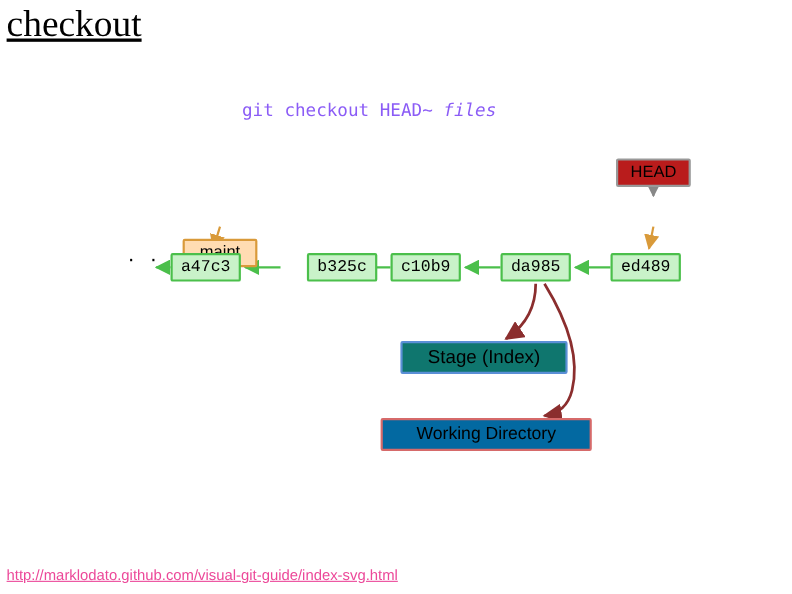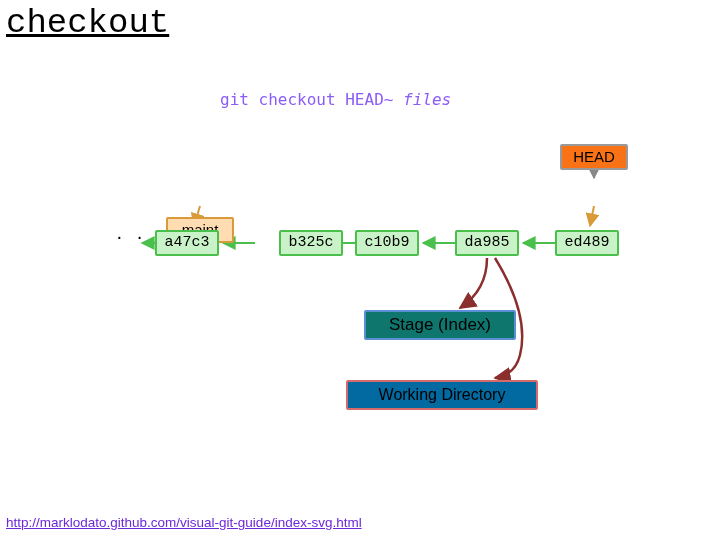--- a/index.html
+++ b/index.html
@@ -10,21 +10,21 @@
     height: 540px;
     font-family: sans-serif;
     background: #fff;
     position: relative;
     overflow: hidden;
   }
   .slide-title {
     position: absolute;
     top: 4px;
     left: 6px;
-    font-family: Liberation Mono, monospace;
+    font-family: Liberation Serif, serif;
     font-size: 34px;
     font-weight: normal;
     color: #000;
     text-decoration: underline;
   }
   .diagram {
     position: absolute;
     top: 90px;
     left: 100px;
     width: 560px;
@@ -43,21 +43,21 @@
     position: absolute;
     border-width: 2px;
     border-style: solid;
     text-align: center;
     font-size: 15px;
     line-height: 22px;
     height: 26px;
     border-radius: 2px;
   }
   .head-box {
-    background: #f97316;
+    background: #b91c1c;
     border-color: #999;
     width: 68px;
     left: 460px;
     top: 54px;
   }
   .branch-box {
     background: #ffdcb2;
     border-color: #d99a3a;
     width: 68px;
     top: 90px;
@@ -101,21 +101,21 @@
     top: 290px;
     height: 30px;
     line-height: 26px;
     font-size: 16px;
   }
   .footer-link {
     position: absolute;
     bottom: 10px;
     left: 6px;
     font-size: 13.5px;
-    color: #6d28d9;
+    color: #ec4899;
     text-decoration: underline;
     font-family: Arial, sans-serif;
   }
   svg.arrows {
     position: absolute;
     top: 0;
     left: 0;
     width: 560px;
     height: 350px;
     pointer-events: none;

